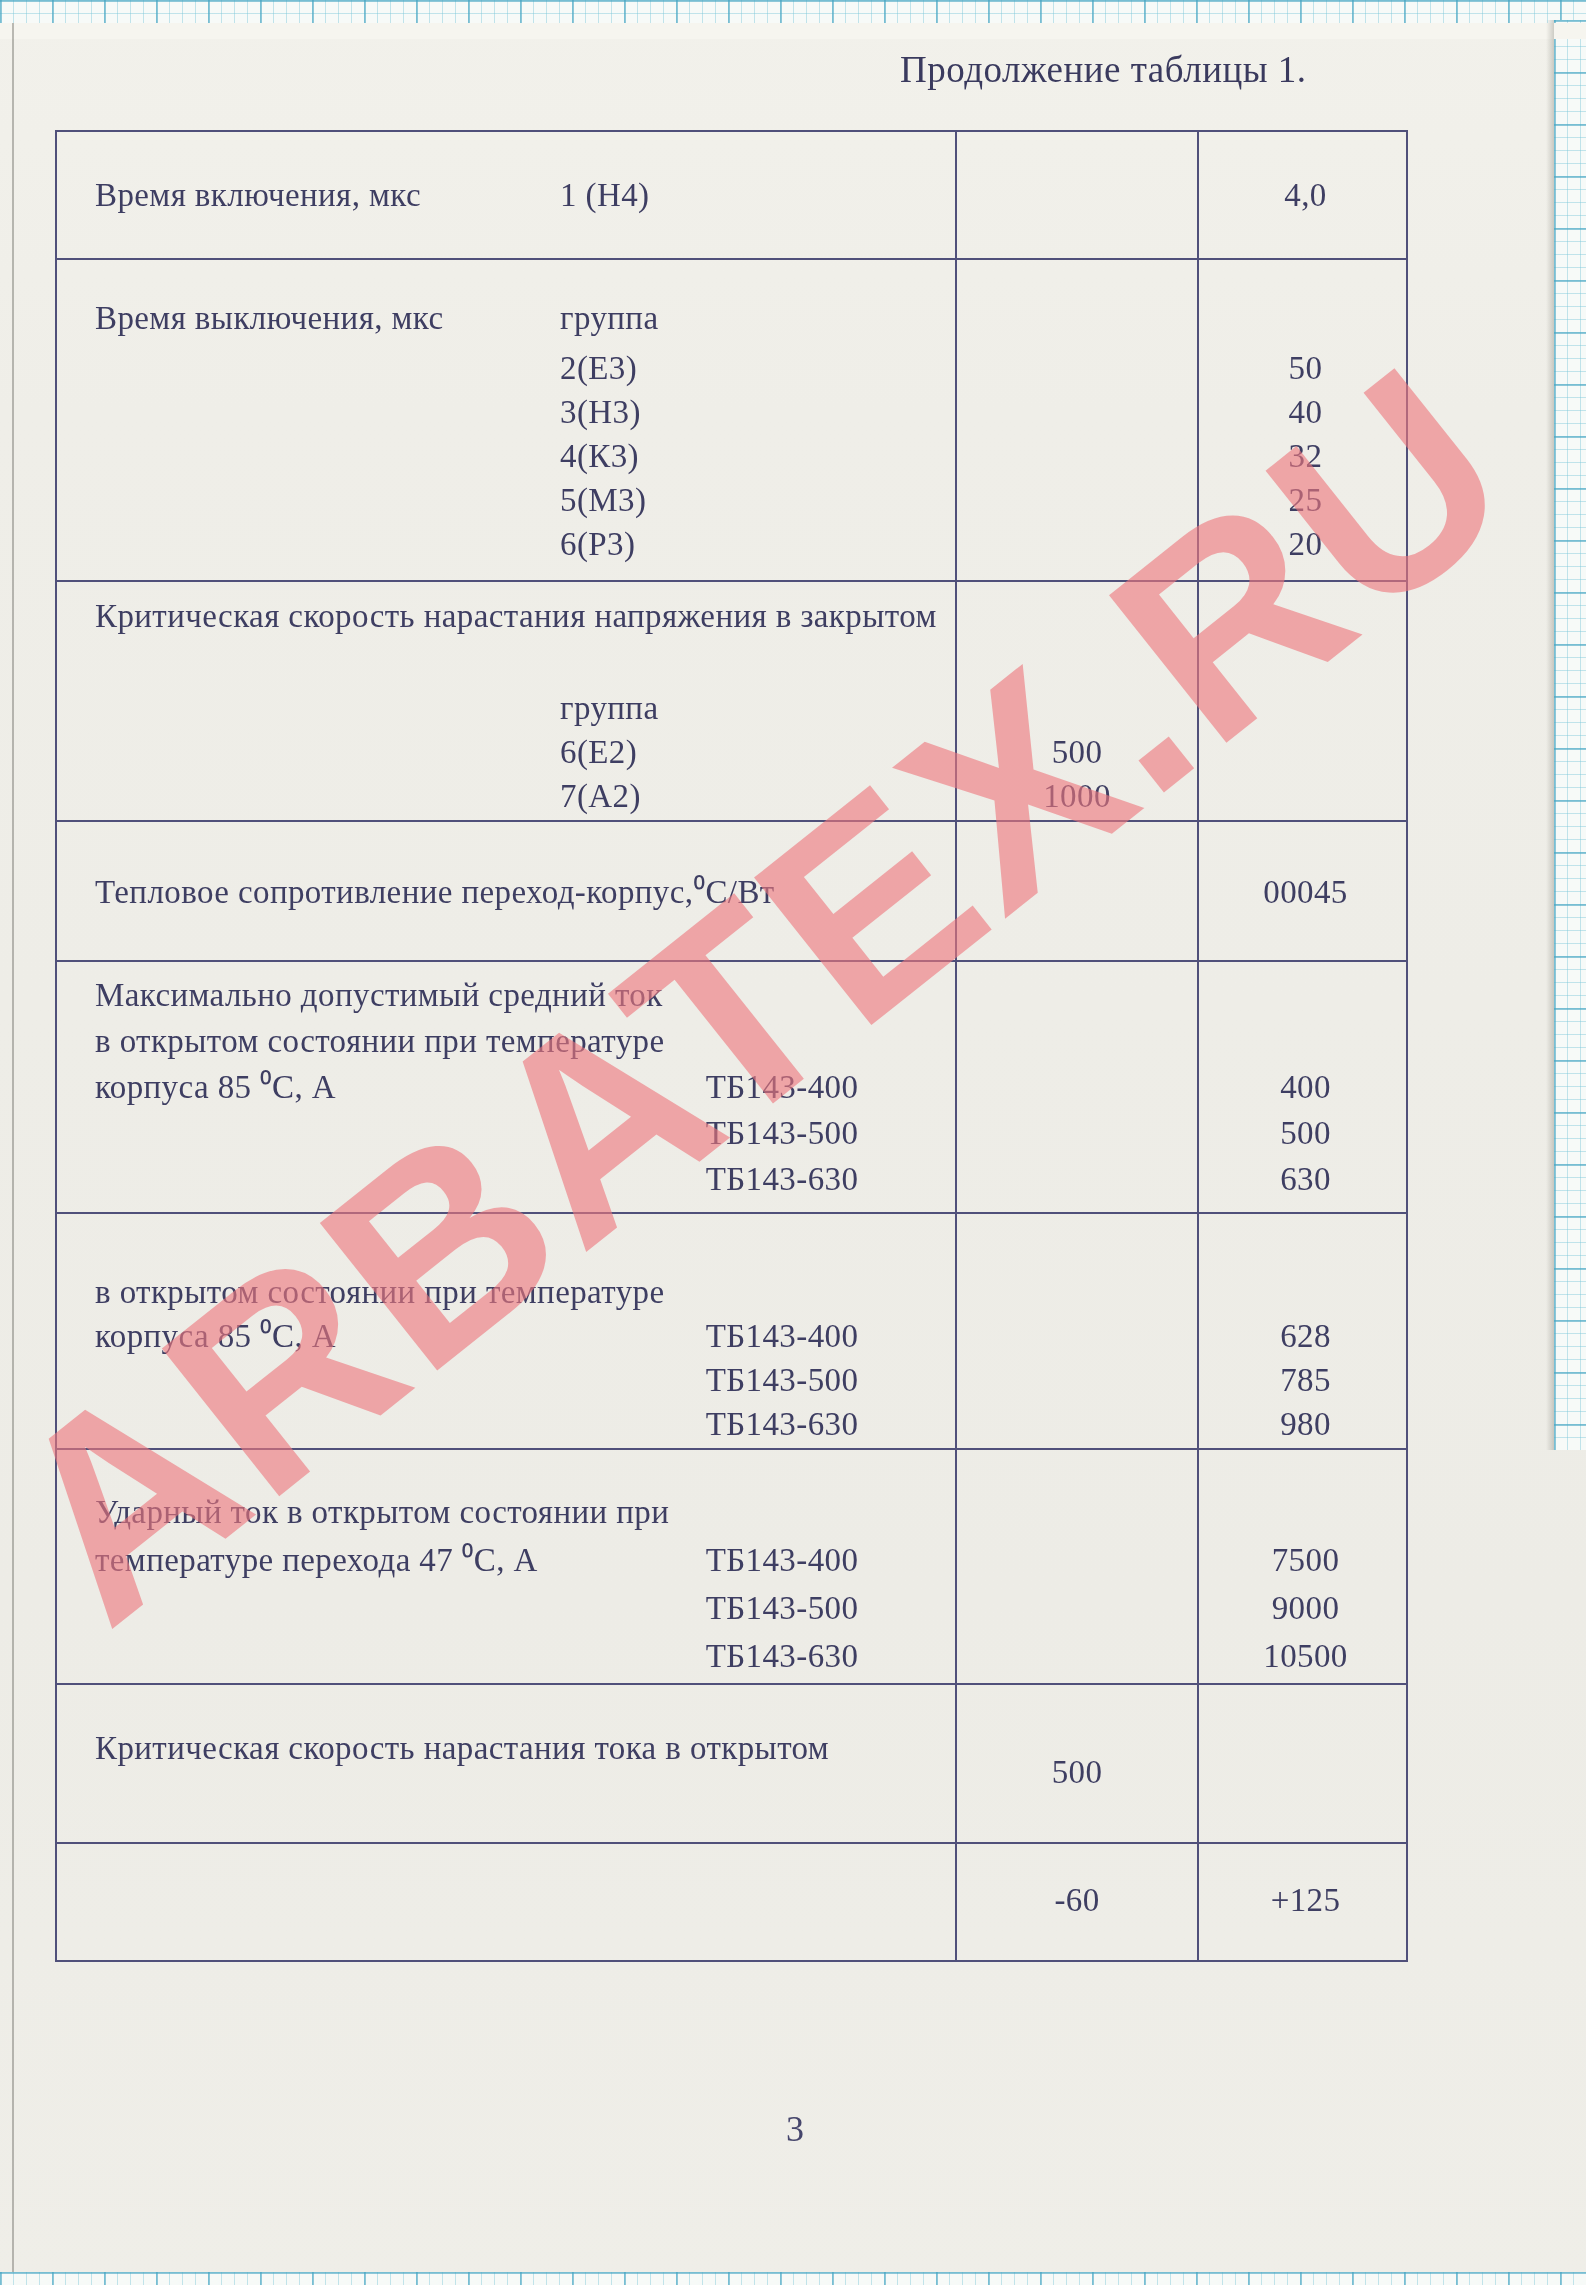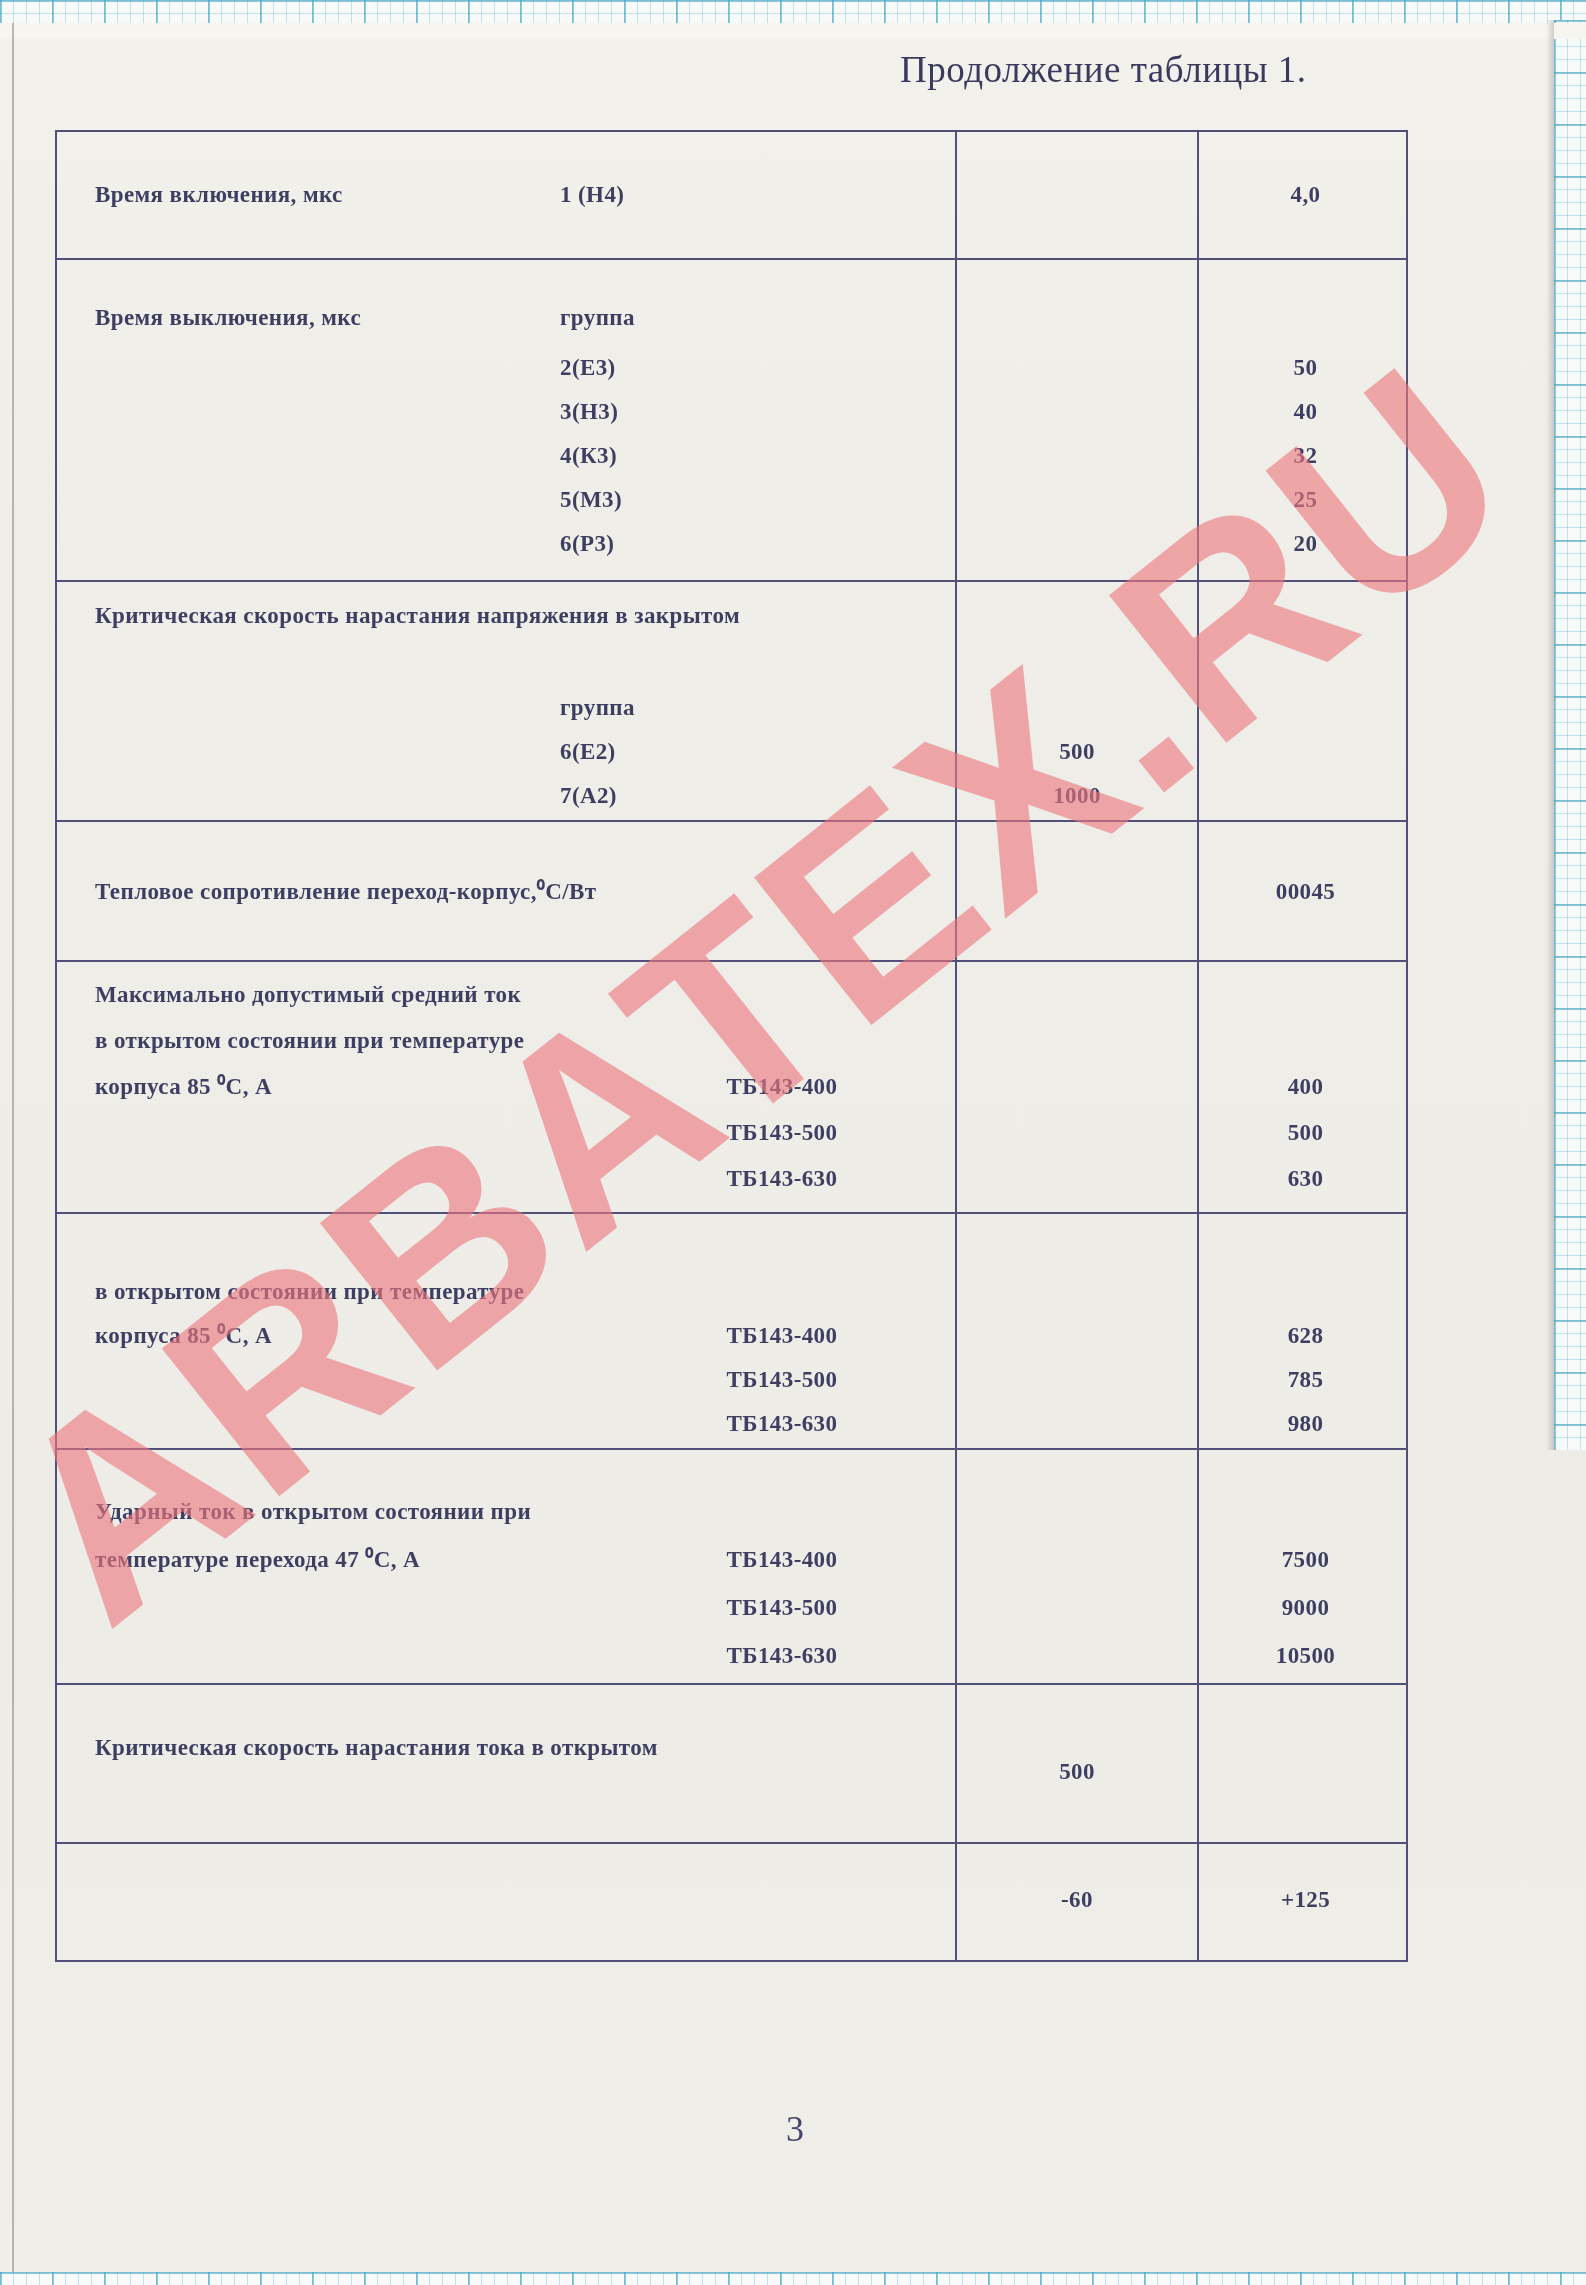--- a/index.html
+++ b/index.html
@@ -22,25 +22,24 @@
   }
   .graph-top{left:0;top:0;width:1586px;height:23px;}
   .graph-right{left:1554px;top:20px;width:32px;height:1430px;}
   .graph-bottom{left:0;top:2272px;width:1586px;height:13px;}
   .paper-band{position:absolute;left:0;top:23px;width:1586px;height:16px;background:#f6f5ef;}
   .page-edge-left{position:absolute;left:12px;top:23px;height:2249px;width:2px;background:rgba(100,100,92,0.42);}
   .page-edge-right{position:absolute;left:1546px;top:20px;width:8px;height:1430px;
     background:linear-gradient(90deg, rgba(0,0,0,0) 0%, rgba(110,110,100,0.30) 100%);}
   .t{
     position:absolute;
-    font-size:23px;line-height:40px;
+    font-size:33px;line-height:40px;
     color:#3e3e62;
     letter-spacing:0.4px;
     white-space:nowrap;
-    font-weight:bold;
   }
   .lab{left:95px;}
   .ctr{left:560px;width:360px;text-align:left;}
   .mdl{left:632px;width:300px;text-align:center;}
   .v2{left:957px;width:240px;text-align:center;}
   .v3{left:1199px;width:213px;text-align:center;}
   .hdr{
     position:absolute;top:48px;left:900px;width:620px;
     font-size:37px;color:#3a3a5e;letter-spacing:0.5px;
   }

